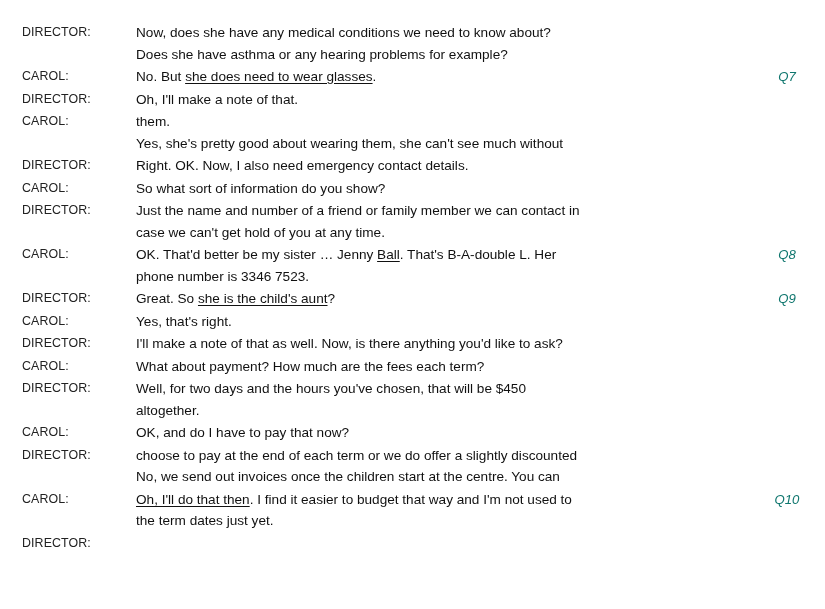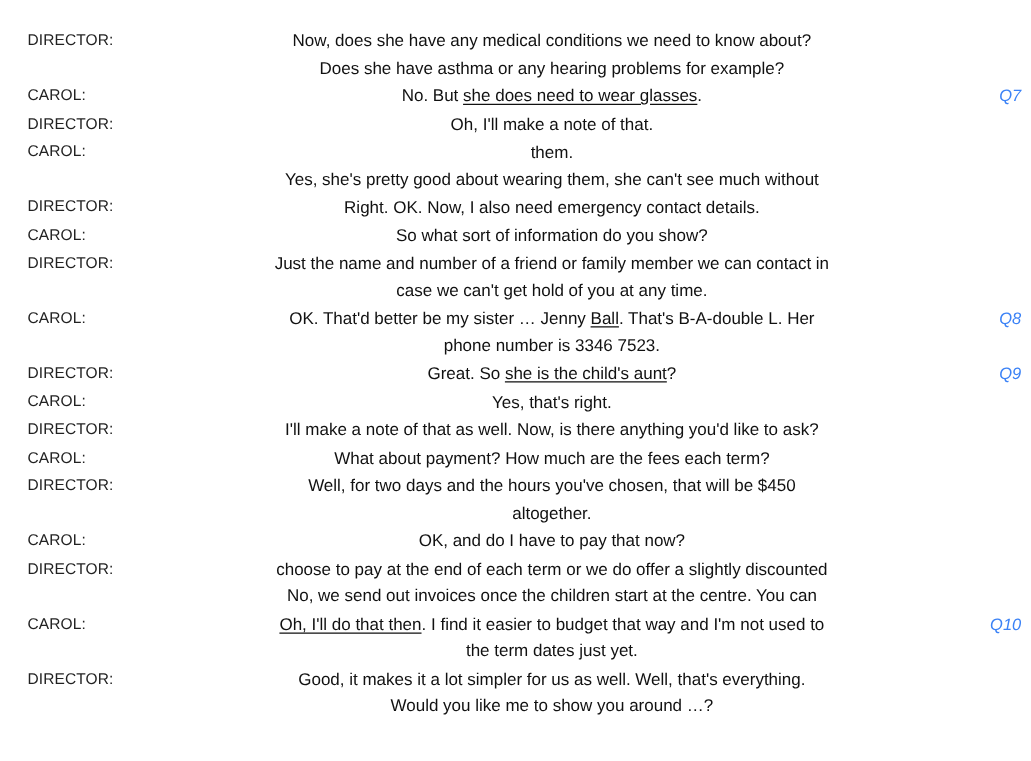--- a/index.html
+++ b/index.html
@@ -41,29 +41,28 @@
   }
   .speech {
     flex: 1 1 auto;
     font-size: 13.6px;
     line-height: 21.5px;
     color: #111;
     padding-right: 6px;
   }
   .speech .line {
     display: block;
-    text-align: center;
   }
   .qnum {
     flex: 0 0 60px;
     font-size: 13.2px;
     line-height: 21.5px;
     font-style: italic;
-    color: #3b82f6;
-    text-align: right;
+    color: #0f766e;
+    text-align: center;
     padding-left: 4px;
   }
   u, .u {
     text-decoration: underline;
     text-underline-offset: 1.5px;
   }
 </style>
 </head>
 <body>
 
@@ -182,19 +181,15 @@
     <div class="turn">
       <div class="speaker">CAROL:</div>
       <div class="speech">
         <span class="line"><span class="u">Oh, I'll do that then</span><span>. I find it easier to budget that way and I'm not used to</span></span>
         <span class="line">the term dates just yet.</span>
       </div>
       <div class="qnum">Q10</div>
     </div>
     <div class="turn">
       <div class="speaker">DIRECTOR:</div>
-      <div class="speech">
-        <span class="line">Good, it makes it a lot simpler for us as well. Well, that's everything.</span>
-        <span class="line">Would you like me to show you around …?</span>
-      </div>
       <div class="qnum"></div>
     </div>
   </div>
 
 </body></html>

